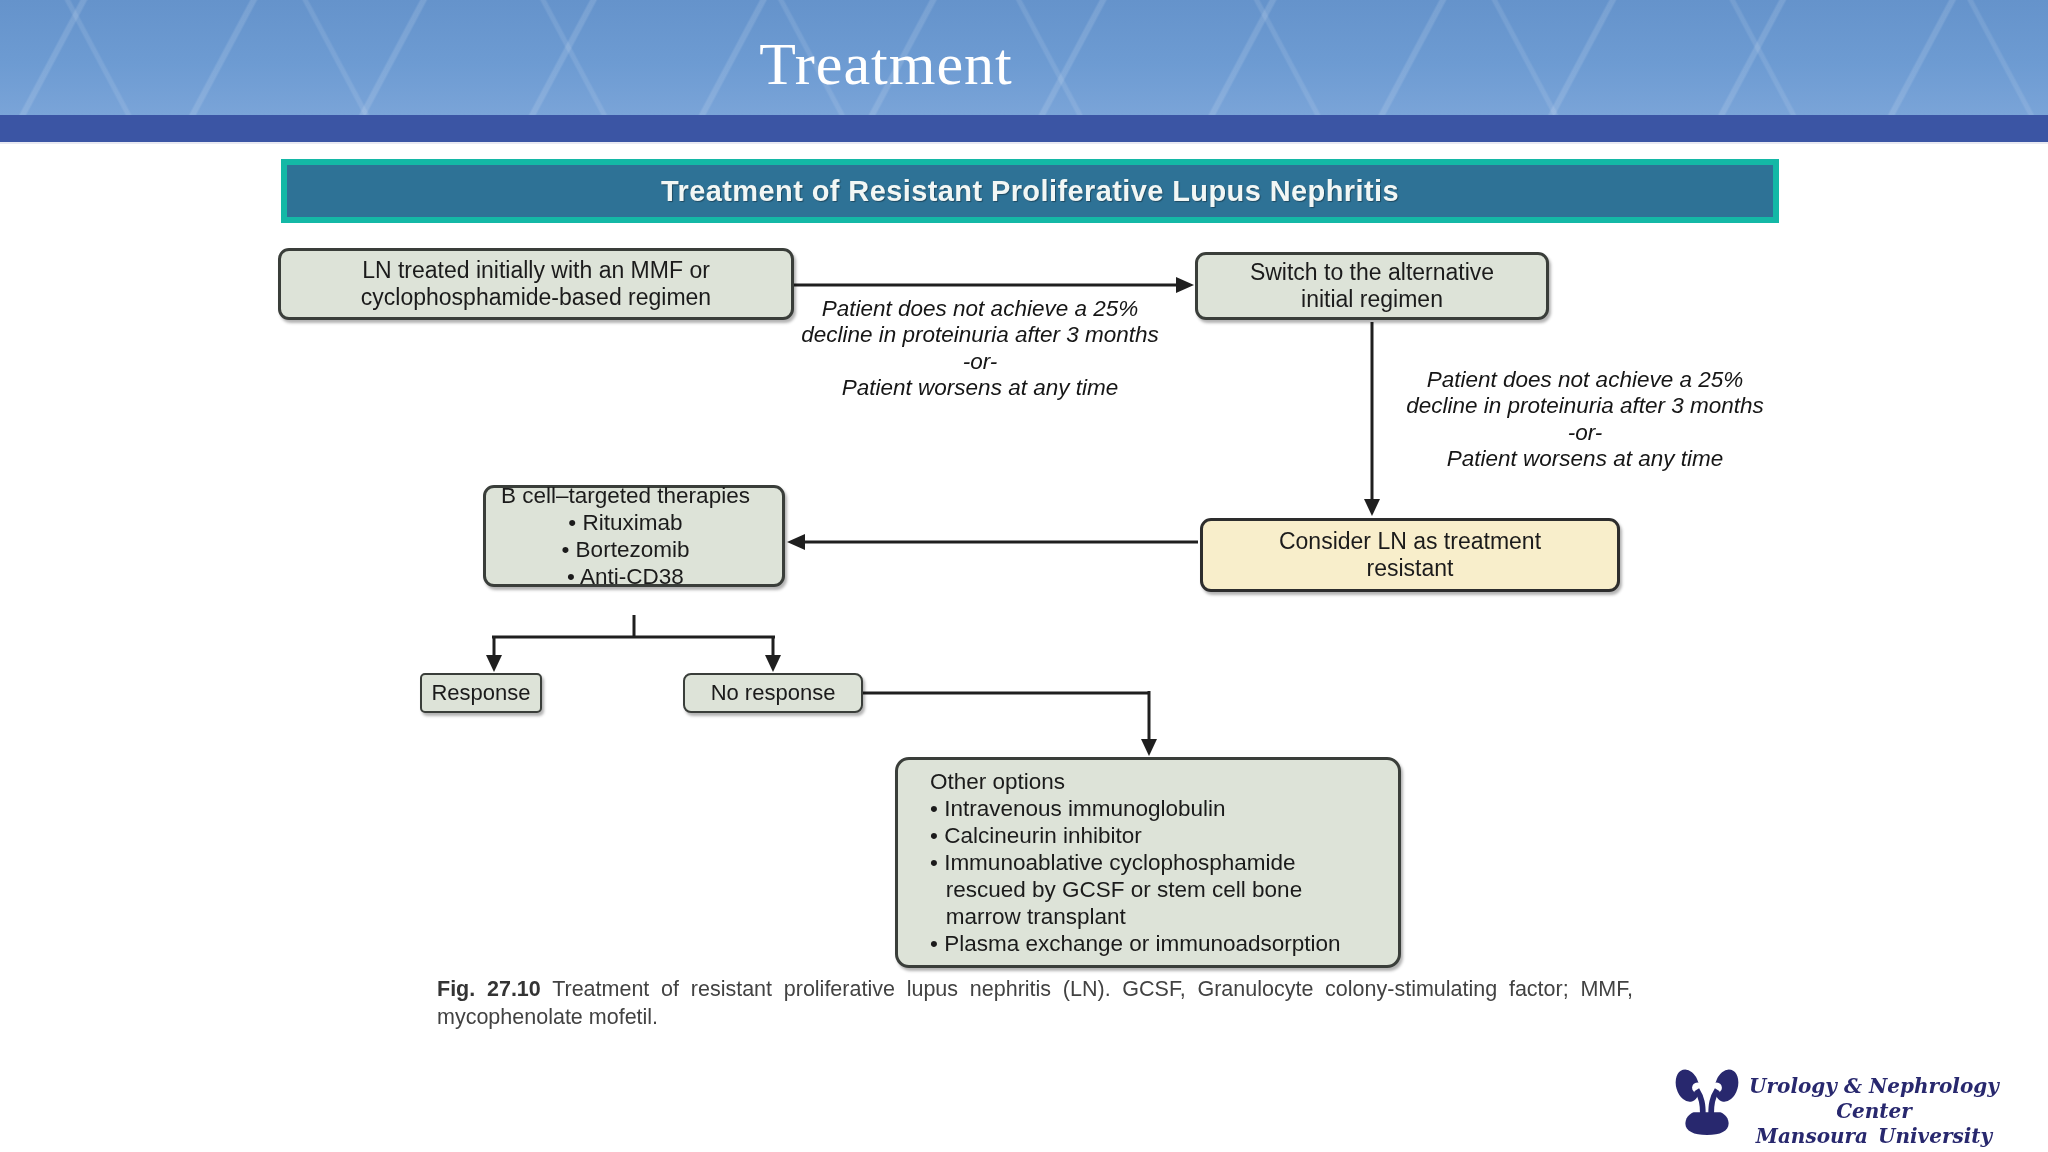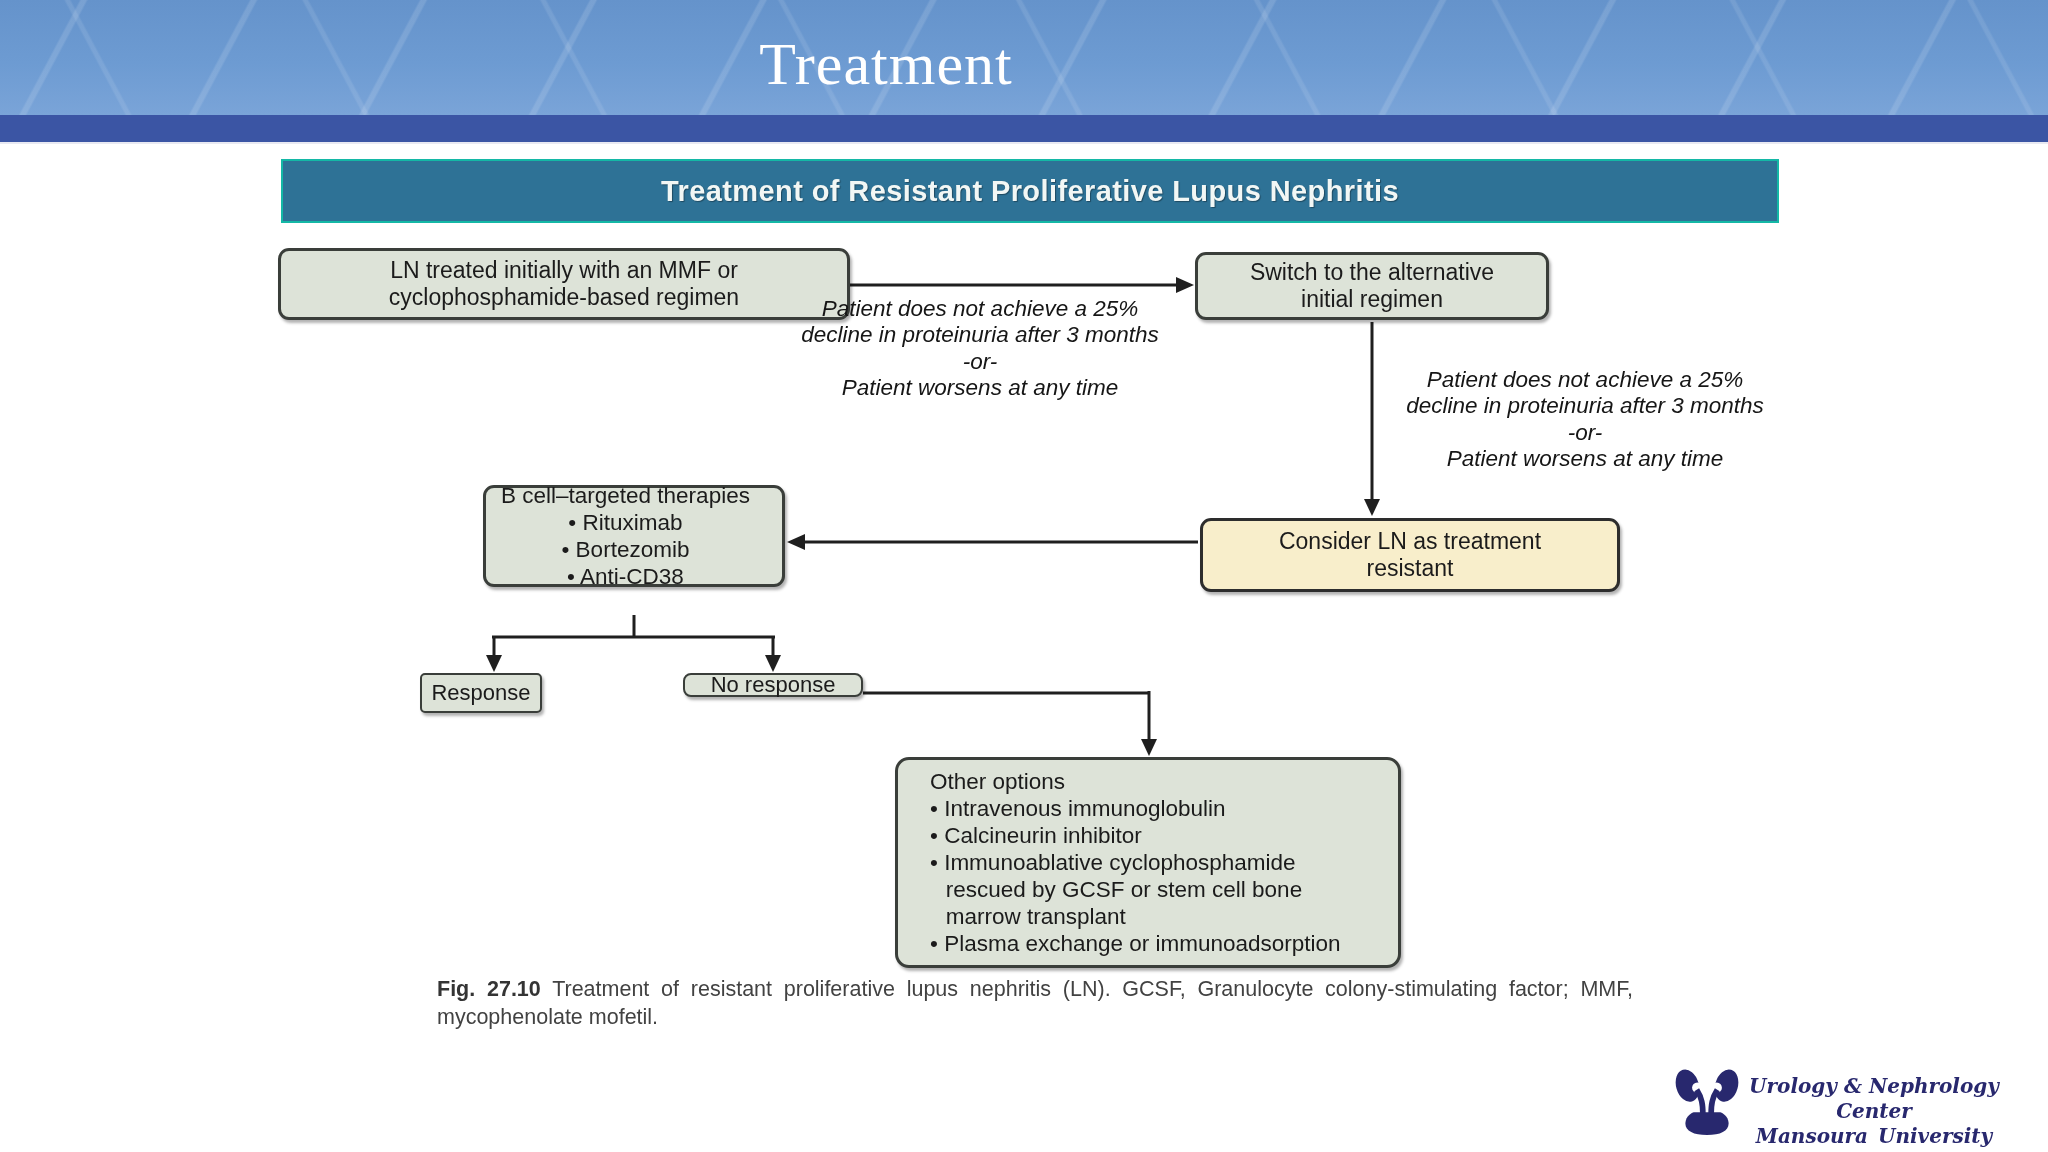--- a/index.html
+++ b/index.html
@@ -26,44 +26,44 @@
   }
   .header-navy {
     position:absolute; left:0; top:115px; width:2048px; height:27px;
     background:var(--header-navy,#3b55a4);
     border-bottom:2px solid #e8e9f2;
   }
   
   .fig-header {
     position:absolute; left:281px; top:159px; width:1498px; height:64px;
     box-sizing:border-box; background:var(--figure-teal,#2e7296);
-    border:2px solid #14b8a6;
+    border:6px solid #14b8a6;
     display:flex; align-items:center; justify-content:center;
     color:#f2f7f5; font-weight:bold; font-size:29px; letter-spacing:.4px;
     text-shadow:1px 1px 1px rgba(0,0,0,.35);
   }
   .box {
     position:absolute; box-sizing:border-box;
     background:var(--box-fill,#dde3d8);
     border:3px solid #3a3e3a; border-radius:11px;
     display:flex; align-items:center; justify-content:center;
     text-align:center; white-space:pre-line;
     font-size:23px; line-height:1.18; color:#1b1b1b;
     box-shadow:2px 3px 3px rgba(0,0,0,.30);
   }
-  #box-initial     { left:278px;  top:248px; width:572px; height:72px; }
+  #box-initial     { left:278px;  top:248px; width:516px; height:72px; }
   #box-switch      { left:1195px; top:252px; width:354px; height:68px; }
   #box-resistant   { left:1200px; top:518px; width:420px; height:74px;
                      background:var(--box-highlight-fill,#f8eecb); border-color:#2d2d2d; }
   #box-bcell       { left:483px;  top:485px; width:302px; height:102px;
                      justify-content:flex-start; align-items:center; text-align:center;
                      padding-left:15px; font-size:22.5px; line-height:1.2; }
   #box-response    { left:420px;  top:673px; width:122px; height:40px;
                      border-width:2.5px; border-radius:5px; font-size:22px; }
-  #box-noresponse  { left:683px;  top:673px; width:180px; height:24px;
+  #box-noresponse  { left:683px;  top:673px; width:180px; height:40px;
                      border-width:2.5px; border-radius:8px; font-size:22px; }
   #box-other       { left:895px;  top:757px; width:506px; height:211px;
                      justify-content:flex-start; align-items:center; text-align:left;
                      padding-left:32px; font-size:22.5px; line-height:1.2; border-radius:14px; }
   .criteria {
     position:absolute; white-space:pre-line; text-align:center;
     font-size:22.5px; line-height:1.17; color:#161616;font-style:italic;
   }
   #criteria-top   { left:770px;  top:296px; width:420px; }
   #criteria-right { left:1378px; top:367px; width:414px; }

